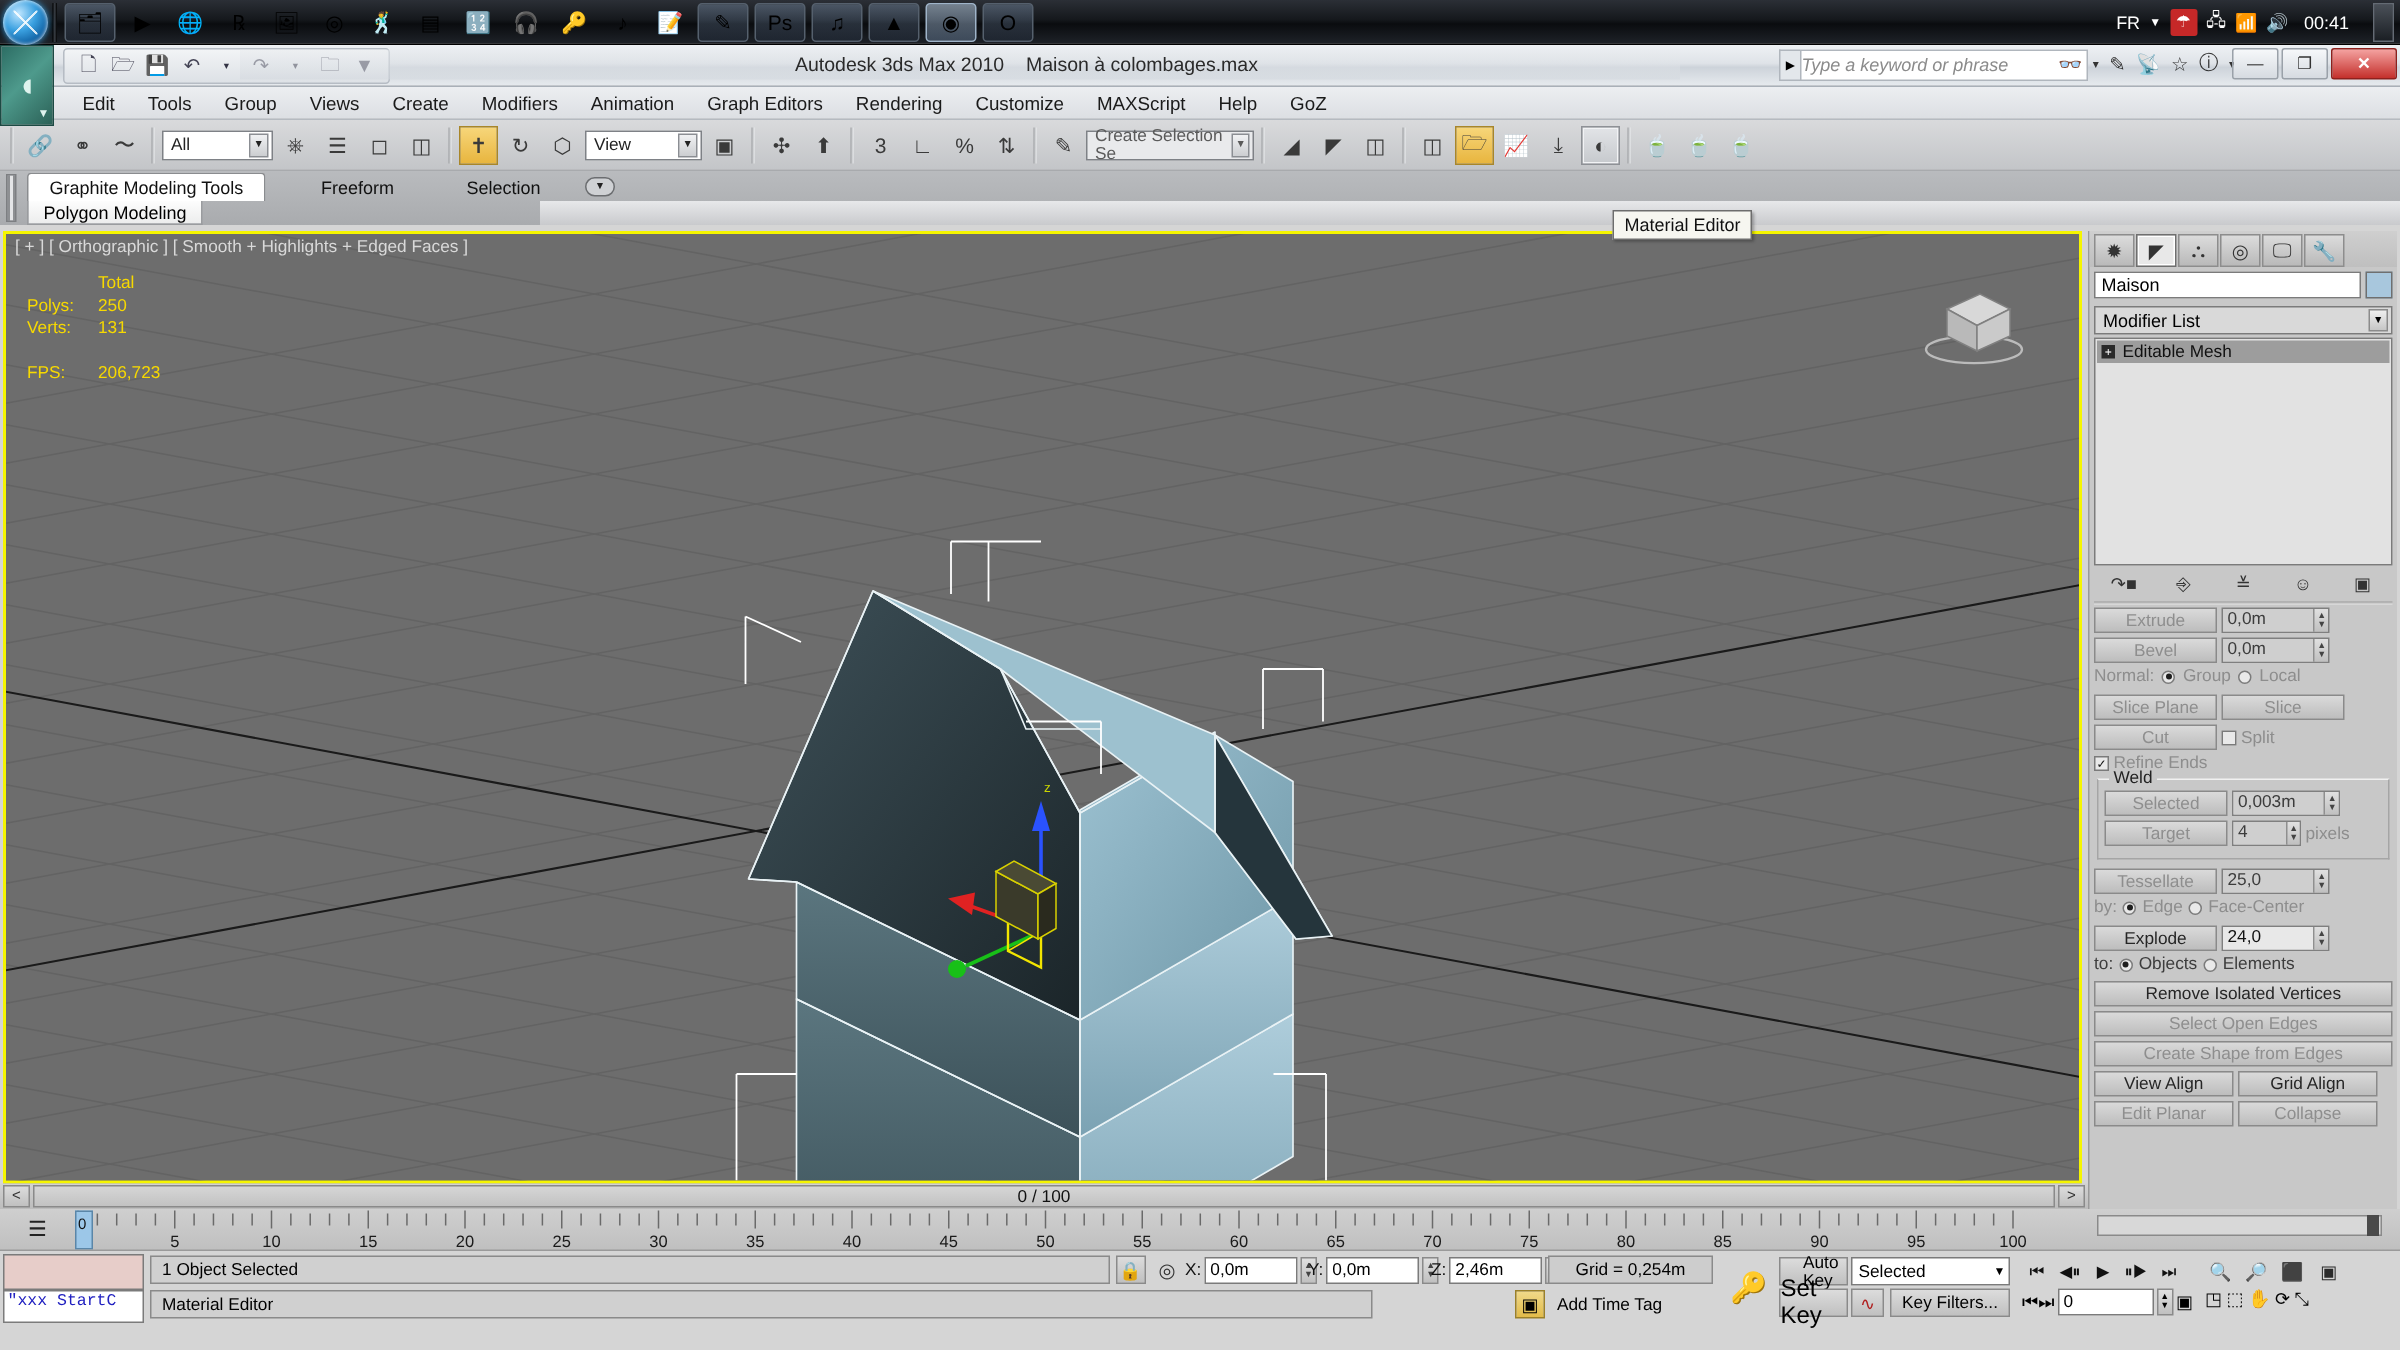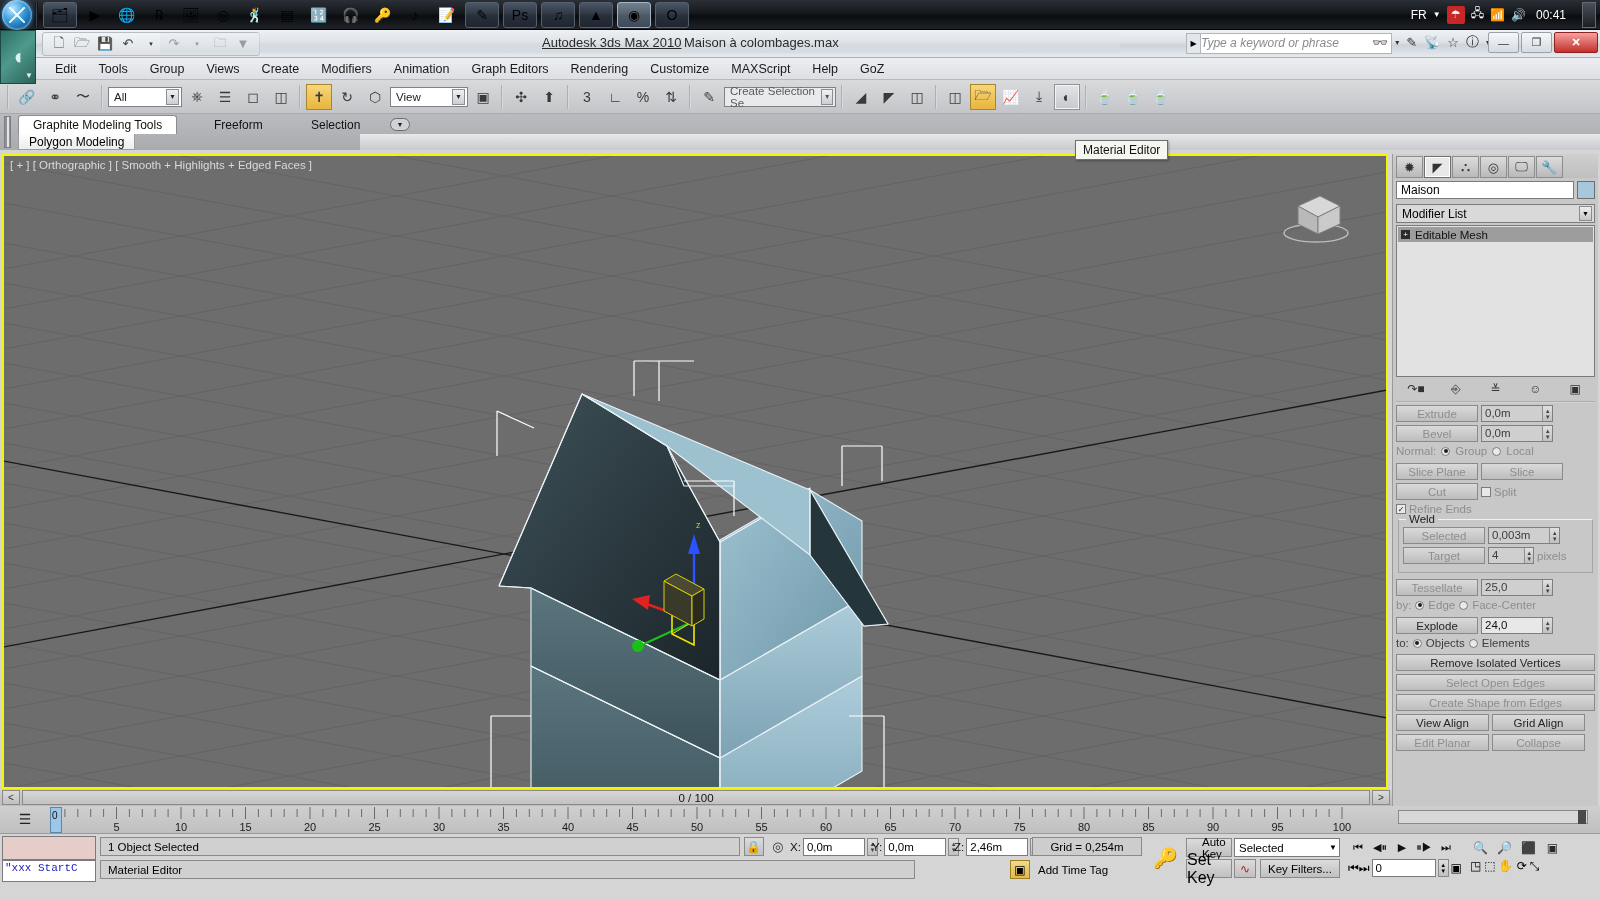--- a/index.html
+++ b/index.html
@@ -75,21 +75,21 @@
     display:flex;align-items:center;justify-content:center;
     color:#dff3ee; font-size:22px; z-index:30;
   }
   .appbtn .caret{ position:absolute; right:2px; bottom:3px; font-size:8px; }
   .qat{ margin-left:42px; display:flex; align-items:center; gap:3px;
      height:24px; padding:0 6px;
      background:linear-gradient(to bottom,#f2f4f6,#dde1e6);
      border:1px solid #b6bcc4; border-radius:3px;}
   .qat .q{ width:20px;height:18px;display:flex;align-items:center;justify-content:center;font-size:13px;color:#445;}
   .qat .mini{ font-size:7px; color:#334; }
-  .title-text{ position:absolute; left:542px; top:5px; font-size:13px; color:#2a2a2a; white-space:nowrap;text-decoration:underline;}
+  .title-text{ position:absolute; left:530px; top:5px; font-size:13px; color:#2a2a2a; white-space:nowrap;}
   .file-text{ position:absolute; left:684px; top:5px; font-size:13px; color:#2a2a2a; white-space:nowrap;}
   .ghostbar{ position:absolute; left:160px; top:3px; width:960px; height:20px;
      background:linear-gradient(to bottom,#e9ecef,#d3d8de); opacity:.55; }
   .searchwrap{ position:absolute; right:208px; top:3px; display:flex; align-items:center; height:21px;}
   .search-arrow{ width:14px;height:21px; display:flex;align-items:center;justify-content:center;
      font-size:8px; background:#e3e7eb; border:1px solid #b0b6bd; border-right:none;}
   .search-box{ width:192px;height:21px; background:#fff; border:1px solid #b0b6bd;
      font-style:italic; color:#8b8b8b; font-size:12px; padding:2px 0;}
   .help-icons{ position:absolute; right:110px; top:3px; display:flex; gap:7px; align-items:center;
      font-size:13px; color:#333;}
@@ -665,20 +665,45 @@
         <path d="M690 465 L668 478" fill="none" stroke="#f2e500" stroke-width="1"></path>
 
         <polygon points="660,425 688,440 688,470 660,455" fill="#3a3a2a" stroke="#d8d000" stroke-width="1"></polygon>
         <polygon points="660,425 672,418 700,433 688,440" fill="#4a4a34" stroke="#d8d000" stroke-width="1"></polygon>
         <polygon points="688,440 700,433 700,463 688,470" fill="#2a2a1e" stroke="#d8d000" stroke-width="1"></polygon>
       </g>
     </svg>
 
     <div class="vp-label">[ + ] [ Orthographic ] [ Smooth + Highlights + Edged Faces ]</div>
 
+    <div class="stats">
+      <table>
+        <tbody>
+            <tr>
+              <td></td>
+              <td class="v">Total</td>
+            </tr>
+        <tr>
+              <td>Polys:</td>
+            <td class="v">250</td>
+            </tr>
+        <tr>
+              <td>Verts:</td>
+            <td class="v">131</td>
+            </tr>
+        <tr class="gap">
+              <td colspan="2"></td>
+            </tr>
+        <tr>
+              <td>FPS:</td>
+            <td class="v">206,723</td>
+            </tr>
+      </tbody>
+        </table>
+    </div>
 
     <svg class="vcube" viewBox="0 0 80 60">
       <ellipse cx="40" cy="47" rx="32" ry="9" fill="none" stroke="#bbb" stroke-width="1.5"></ellipse>
       <polygon points="22,20 44,10 64,20 42,31" fill="#d8d8d8" stroke="#808080"></polygon>
       <polygon points="22,20 42,31 42,48 22,38" fill="#b9b9b9" stroke="#808080"></polygon>
       <polygon points="42,31 64,20 64,38 42,48" fill="#cacaca" stroke="#808080"></polygon>
     </svg>
   </div>
 
   <div class="cmdpanel">

